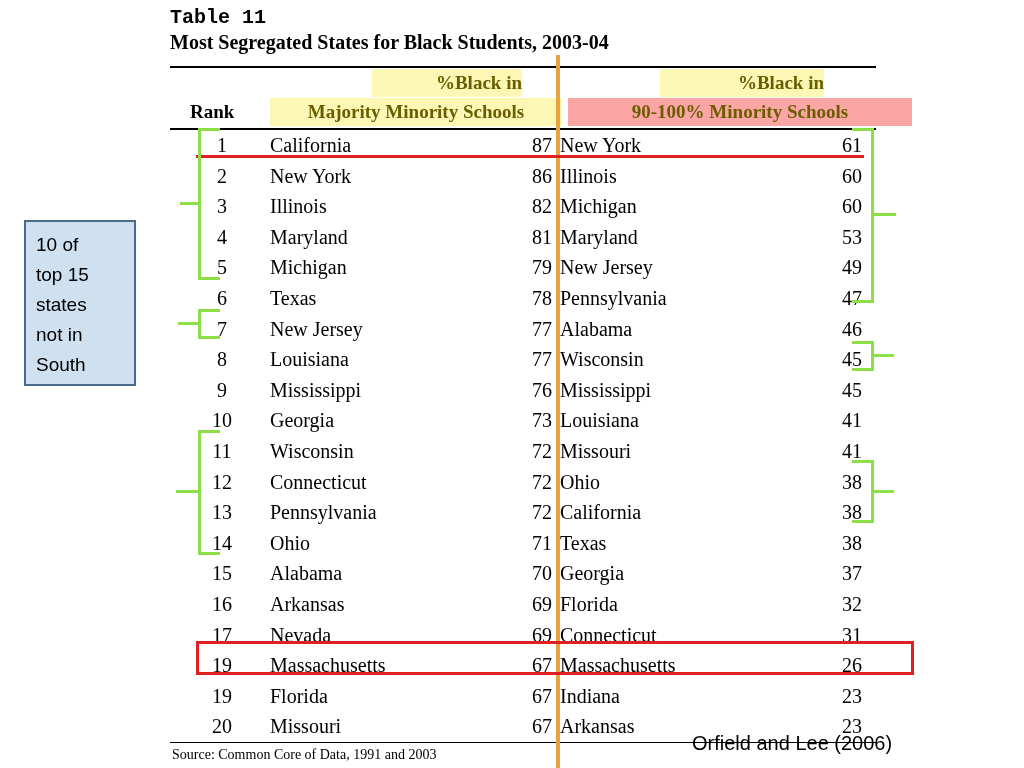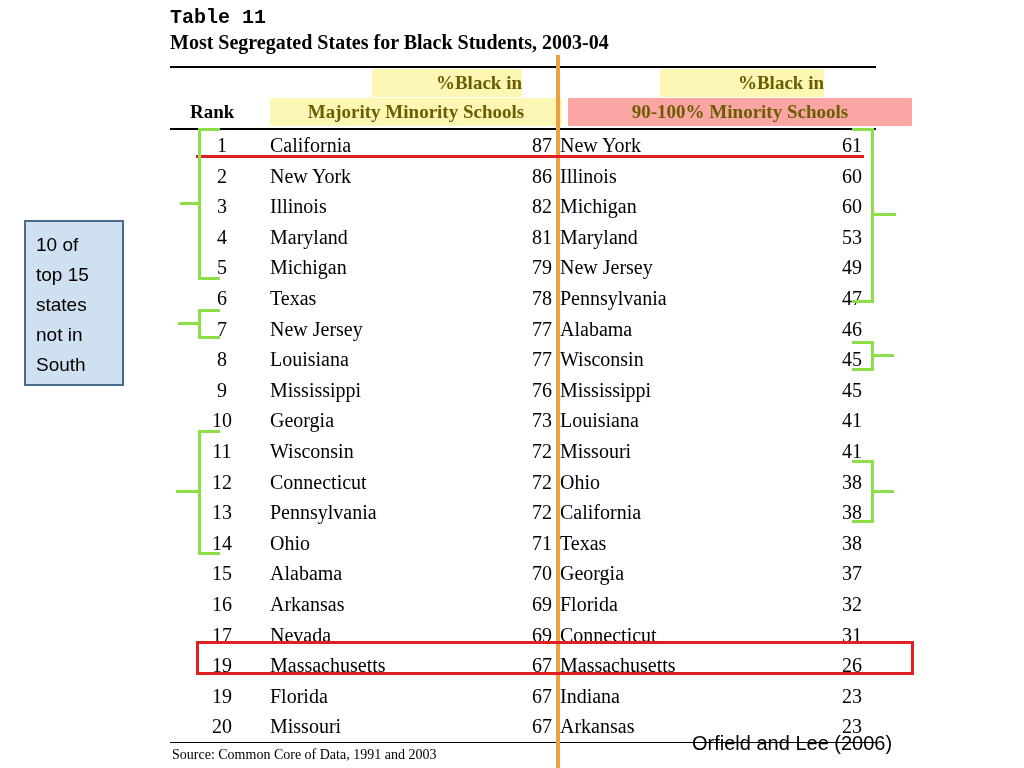--- a/index.html
+++ b/index.html
@@ -172,21 +172,21 @@
     height: 34px;
     border: 3px solid #e02020;
     box-sizing: border-box;
   }
 
   
   #callout {
     position: absolute;
     left: 24px;
     top: 220px;
-    width: 100px;
+    width: 112px;
     height: 166px;
     background: #cfe0f0;
     border: 2px solid #4a6c8c;
     box-sizing: border-box;
     padding: 8px 6px 6px 10px;
     font-family: "Liberation Sans", sans-serif;
     font-size: 19px;
     line-height: 30px;
     color: #000;
   }

